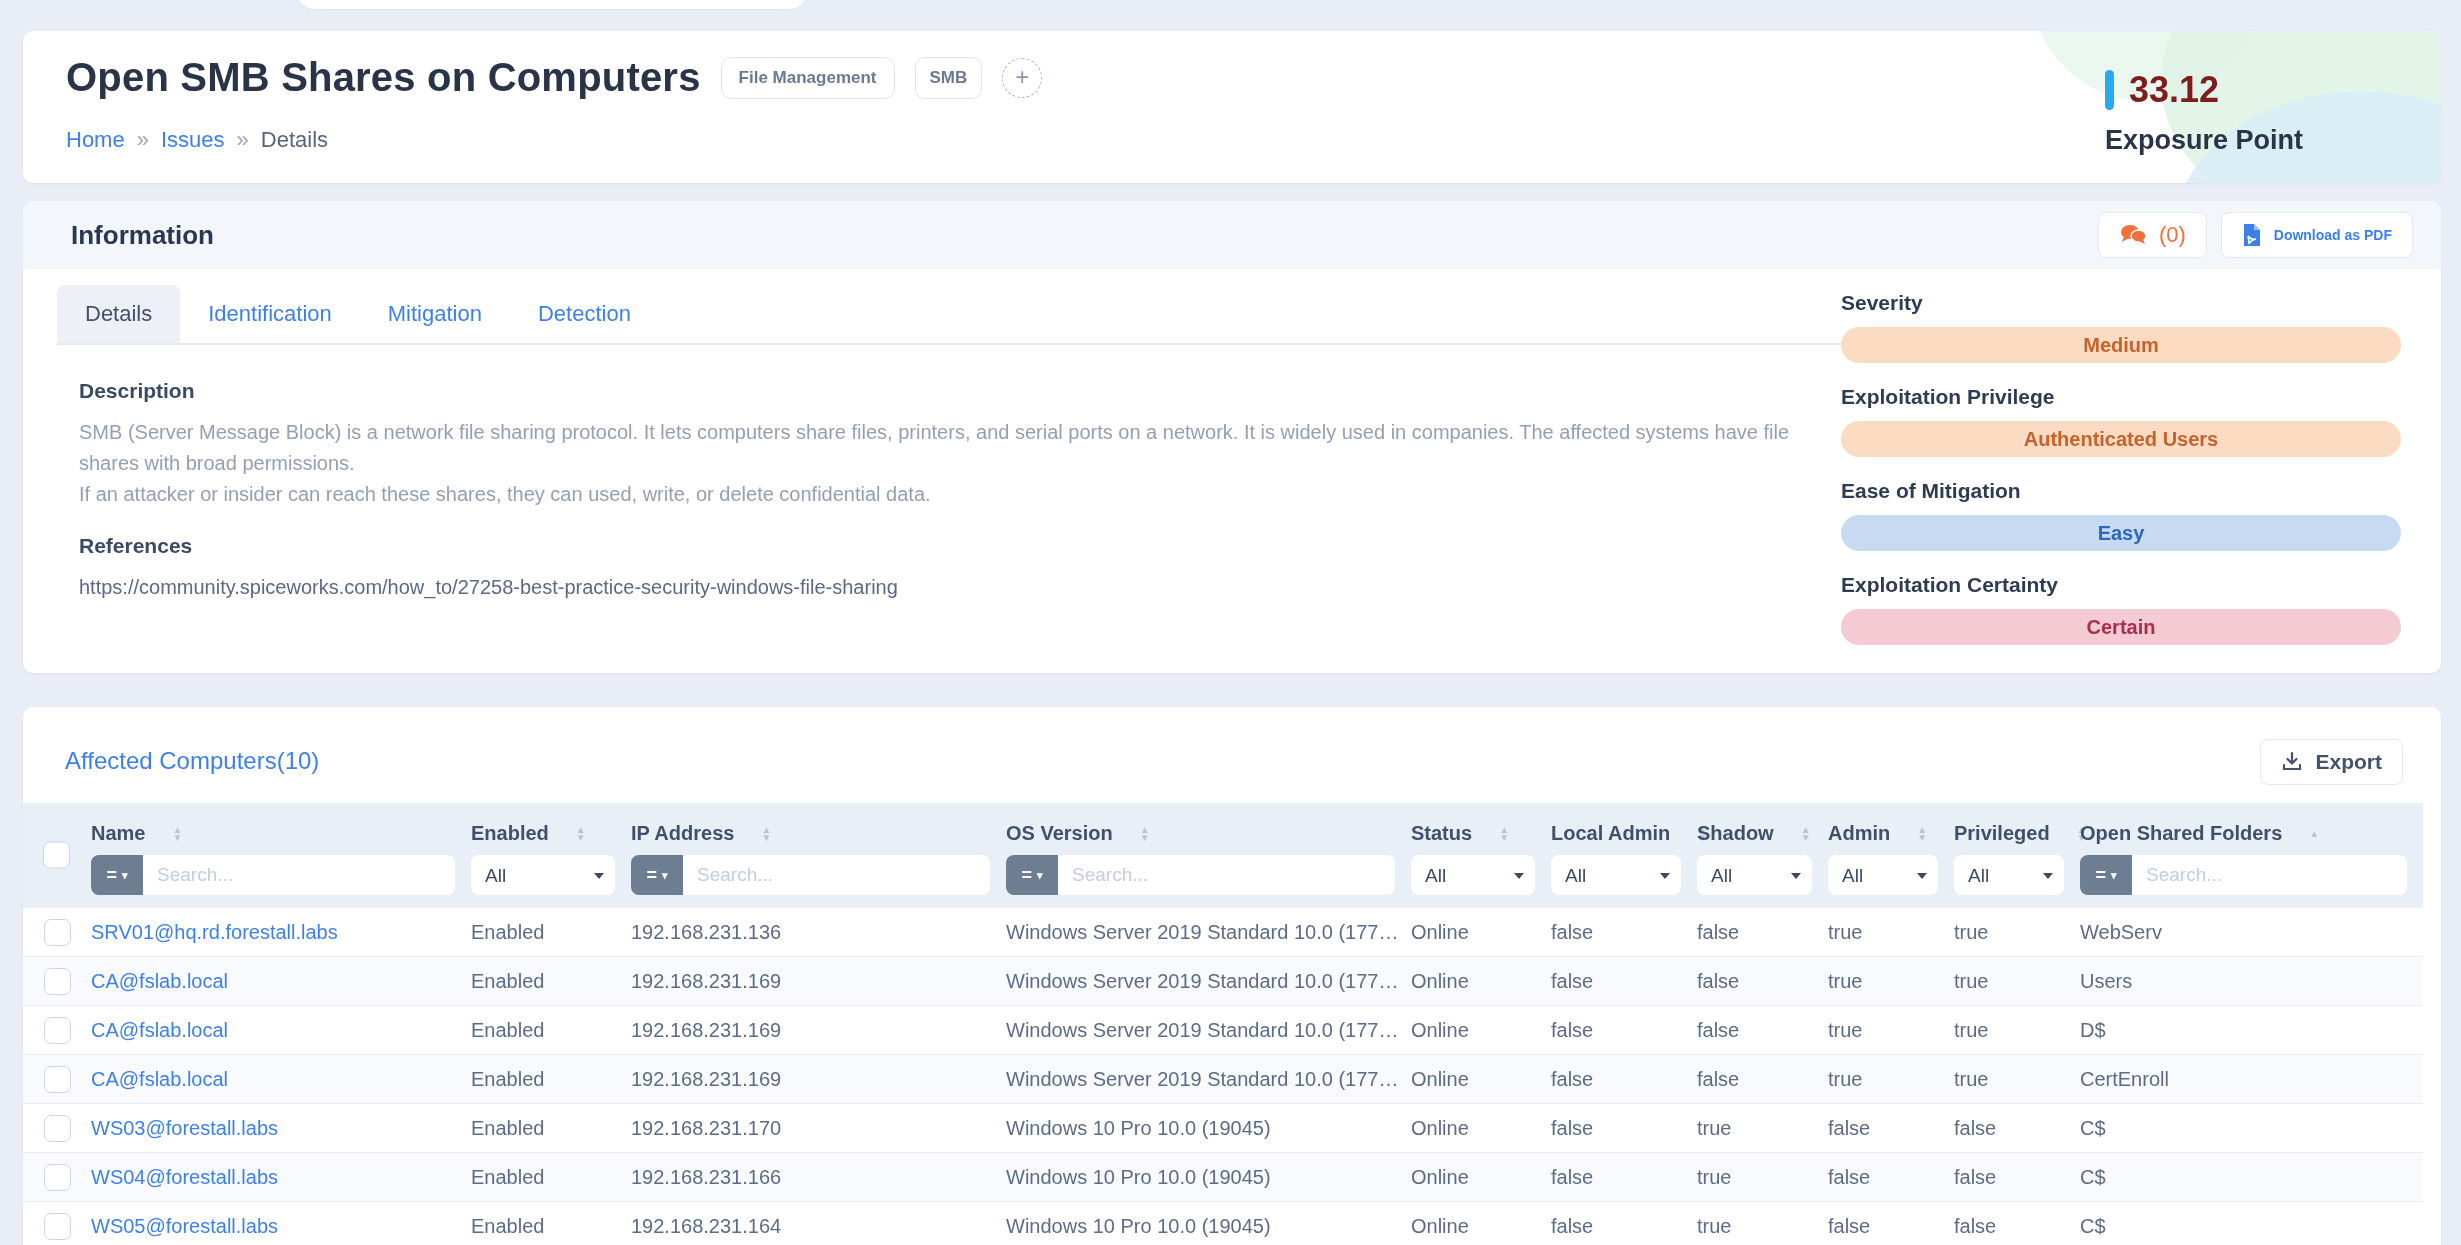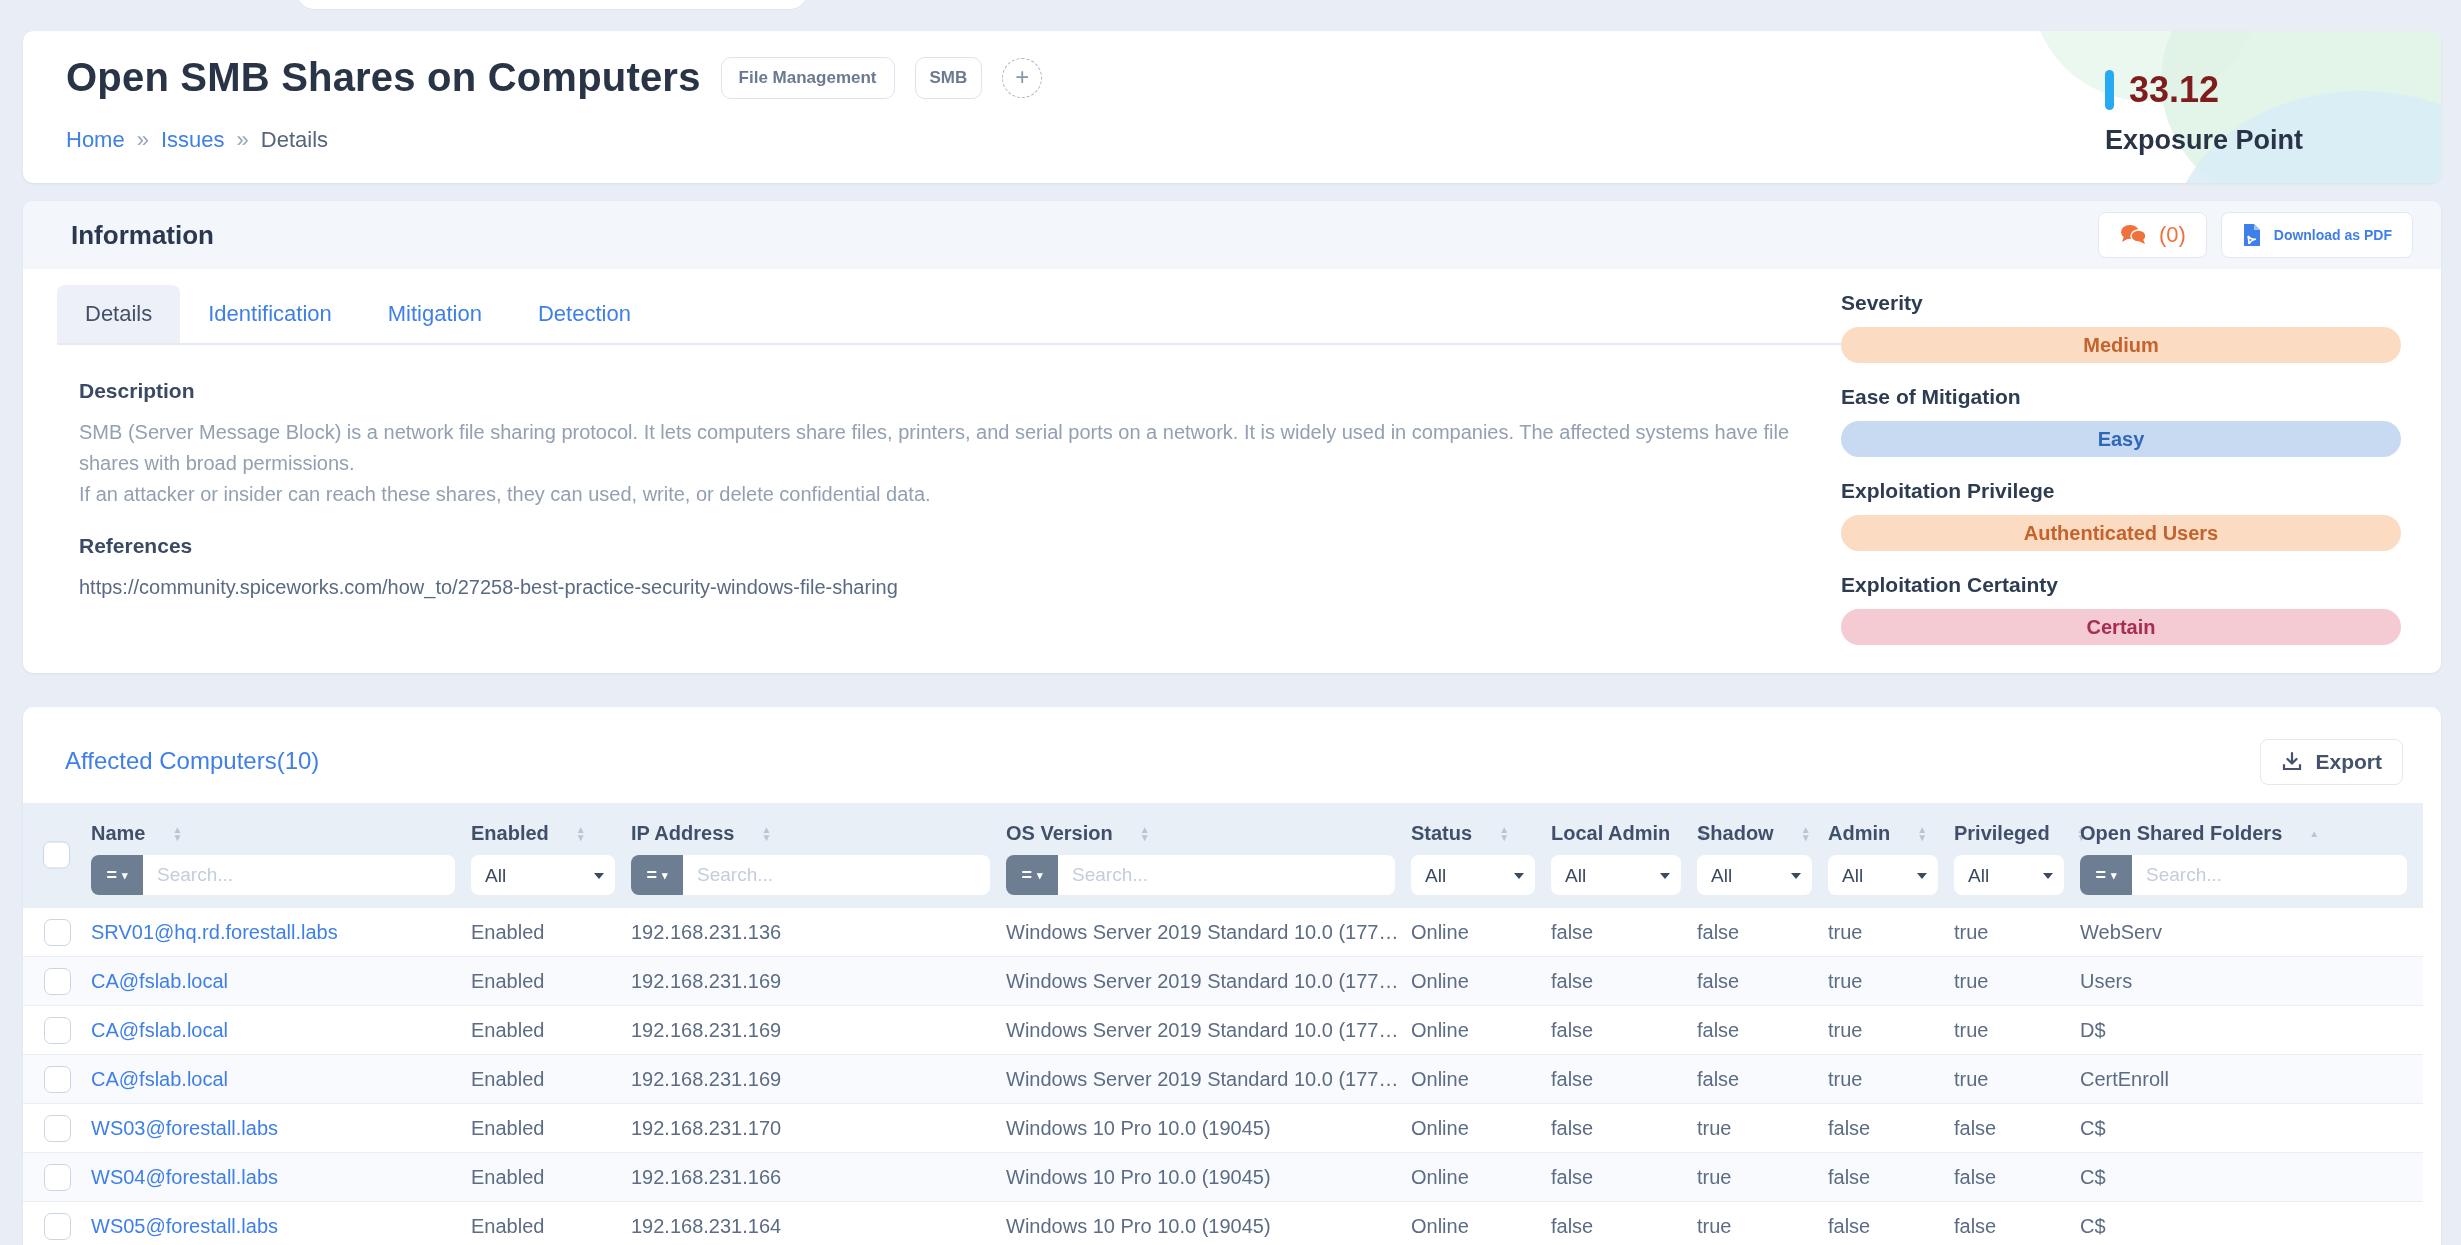--- a/index.html
+++ b/index.html
@@ -233,26 +233,26 @@
         <div class="section-heading">References</div>
         <div class="section-body reference">https://community.spiceworks.com/how_to/27258-best-practice-security-windows-file-sharing</div>
       </div>
     </div>
     <aside class="info-side">
       <div>
         <div class="attr-label">Severity</div>
         <div class="attr-pill" style="background: rgb(251, 220, 195); color: rgb(196, 99, 46);">Medium</div>
       </div>
       <div>
+        <div class="attr-label">Exploitation Privilege</div>
+        <div class="attr-pill" style="background: rgb(251, 220, 195); color: rgb(196, 99, 46);">Authenticated Users</div>
+      </div>
+      <div>
         <div class="attr-label">Ease of Mitigation</div>
         <div class="attr-pill" style="background: rgb(199, 218, 242); color: rgb(46, 104, 186);">Easy</div>
-      </div>
-      <div>
-        <div class="attr-label">Exploitation Privilege</div>
-        <div class="attr-pill" style="background: rgb(251, 220, 195); color: rgb(196, 99, 46);">Authenticated Users</div>
       </div>
       <div>
         <div class="attr-label">Exploitation Certainty</div>
         <div class="attr-pill" style="background: rgb(244, 202, 211); color: rgb(167, 46, 82);">Certain</div>
       </div>
     </aside>
   </div>
 </div>
 
 <div class="card affected-card">

